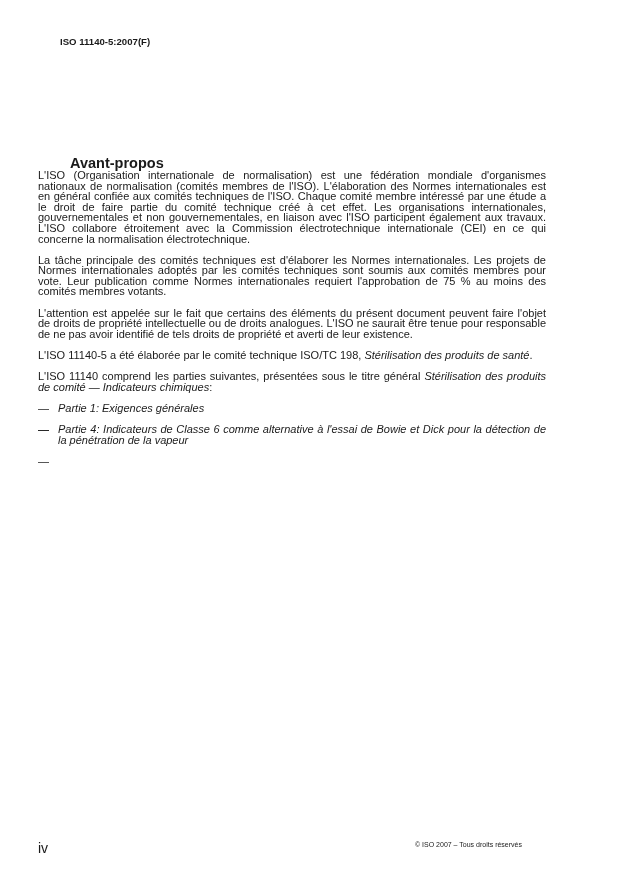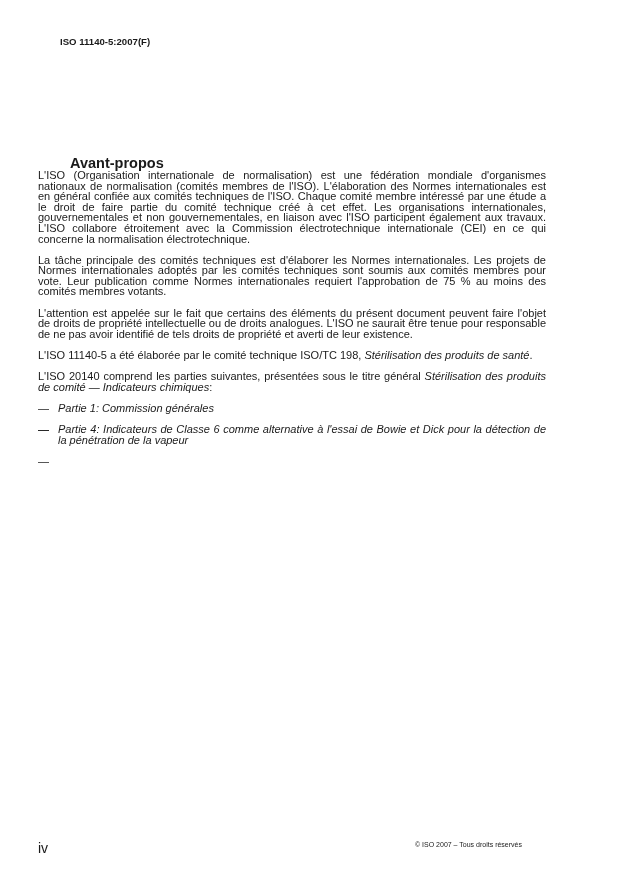--- a/index.html
+++ b/index.html
@@ -21,24 +21,24 @@
 
 <div class="header">ISO 11140-5:2007(F)</div>
 
 <h1 class="title">Avant-propos</h1>
 
 <div class="body">
   <p>L'ISO (Organisation internationale de normalisation) est une fédération mondiale d'organismes nationaux de normalisation (comités membres de l'ISO). L'élaboration des Normes internationales est en général confiée aux comités techniques de l'ISO. Chaque comité membre intéressé par une étude a le droit de faire partie du comité technique créé à cet effet. Les organisations internationales, gouvernementales et non gouvernementales, en liaison avec l'ISO participent également aux travaux. L'ISO collabore étroitement avec la Commission électrotechnique internationale (CEI) en ce qui concerne la normalisation électrotechnique.</p>
   <p>La tâche principale des comités techniques est d'élaborer les Normes internationales. Les projets de Normes internationales adoptés par les comités techniques sont soumis aux comités membres pour vote. Leur publication comme Normes internationales requiert l'approbation de 75 % au moins des comités membres votants.</p>
   <p>L'attention est appelée sur le fait que certains des éléments du présent document peuvent faire l'objet de droits de propriété intellectuelle ou de droits analogues. L'ISO ne saurait être tenue pour responsable de ne pas avoir identifié de tels droits de propriété et averti de leur existence.</p>
   <p><span>L'ISO 11140-5 a été élaborée par le comité technique ISO/TC 198, </span><em>Stérilisation des produits de santé</em><span>.</span></p>
-  <p><span>L'ISO 20140 comprend les parties suivantes, présentées sous le titre général </span><em>Stérilisation des produits de comité — Indicateurs chimiques</em><span>:</span></p>
+  <p><span>L'ISO 11140 comprend les parties suivantes, présentées sous le titre général </span><em>Stérilisation des produits de comité — Indicateurs chimiques</em><span>:</span></p>
 
   <ul class="list">
-    <li><span class="dash">—</span><span>Partie 1: Commission générales</span></li>
+    <li><span class="dash">—</span><span>Partie 1: Exigences générales</span></li>
     <li><span class="dash">—</span></li>
     <li><span class="dash">—</span><span>Partie 4: Indicateurs de Classe 6 comme alternative à l'essai de Bowie et Dick pour la détection de la pénétration de la vapeur</span></li>
     <li><span class="dash">—</span></li>
   </ul>
 </div>
 
 <div class="footer-page">iv</div>
 <div class="footer-copy">© ISO 2007 – Tous droits réservés</div>
 
 </body></html>

